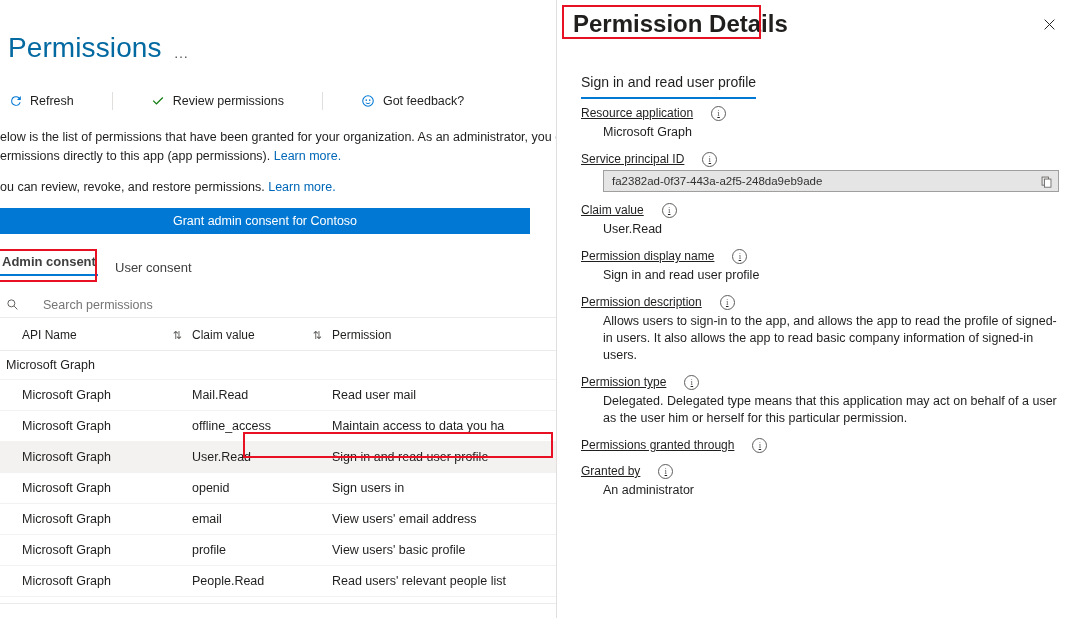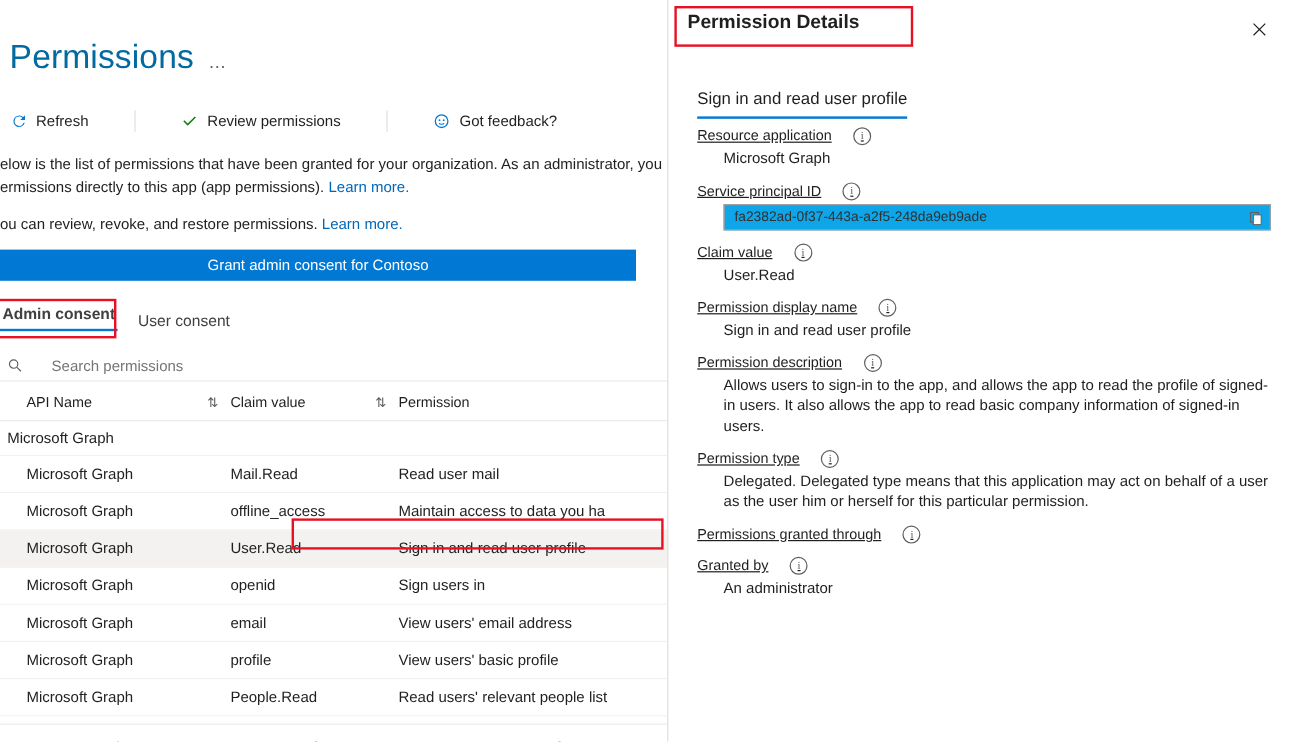--- a/index.html
+++ b/index.html
@@ -264,21 +264,21 @@
     position: absolute;
     left: 0;
     top: 0;
     width: 518px;
     height: 54px;
   }
   .panel-title {
     position: absolute;
     left: 16px;
     top: 10px;
-    font-size: 16px;
+    font-size: 24px;
     font-weight: 600;
     color: #201f1e;
   }
   .panel-close {
     position: absolute;
     right: 14px;
     top: 12px;
     width: 24px;
     height: 24px;
     display: flex;
@@ -338,21 +338,21 @@
     padding-right: 2px;
   }
   .field-value.para {
     line-height: 17px;
   }
   .readonly-box {
     margin-left: 22px;
     margin-right: 0;
     height: 22px;
     border: 1px solid #a19f9d;
-    background: #0ea5e9;
+    background: #e5e5e5;
     display: flex;
     align-items: center;
     justify-content: space-between;
     box-sizing: border-box;
     padding: 0 4px 0 8px;
     width: 456px;
   }
   .readonly-box .val {
     font-size: 11.5px;
     color: #323130;

